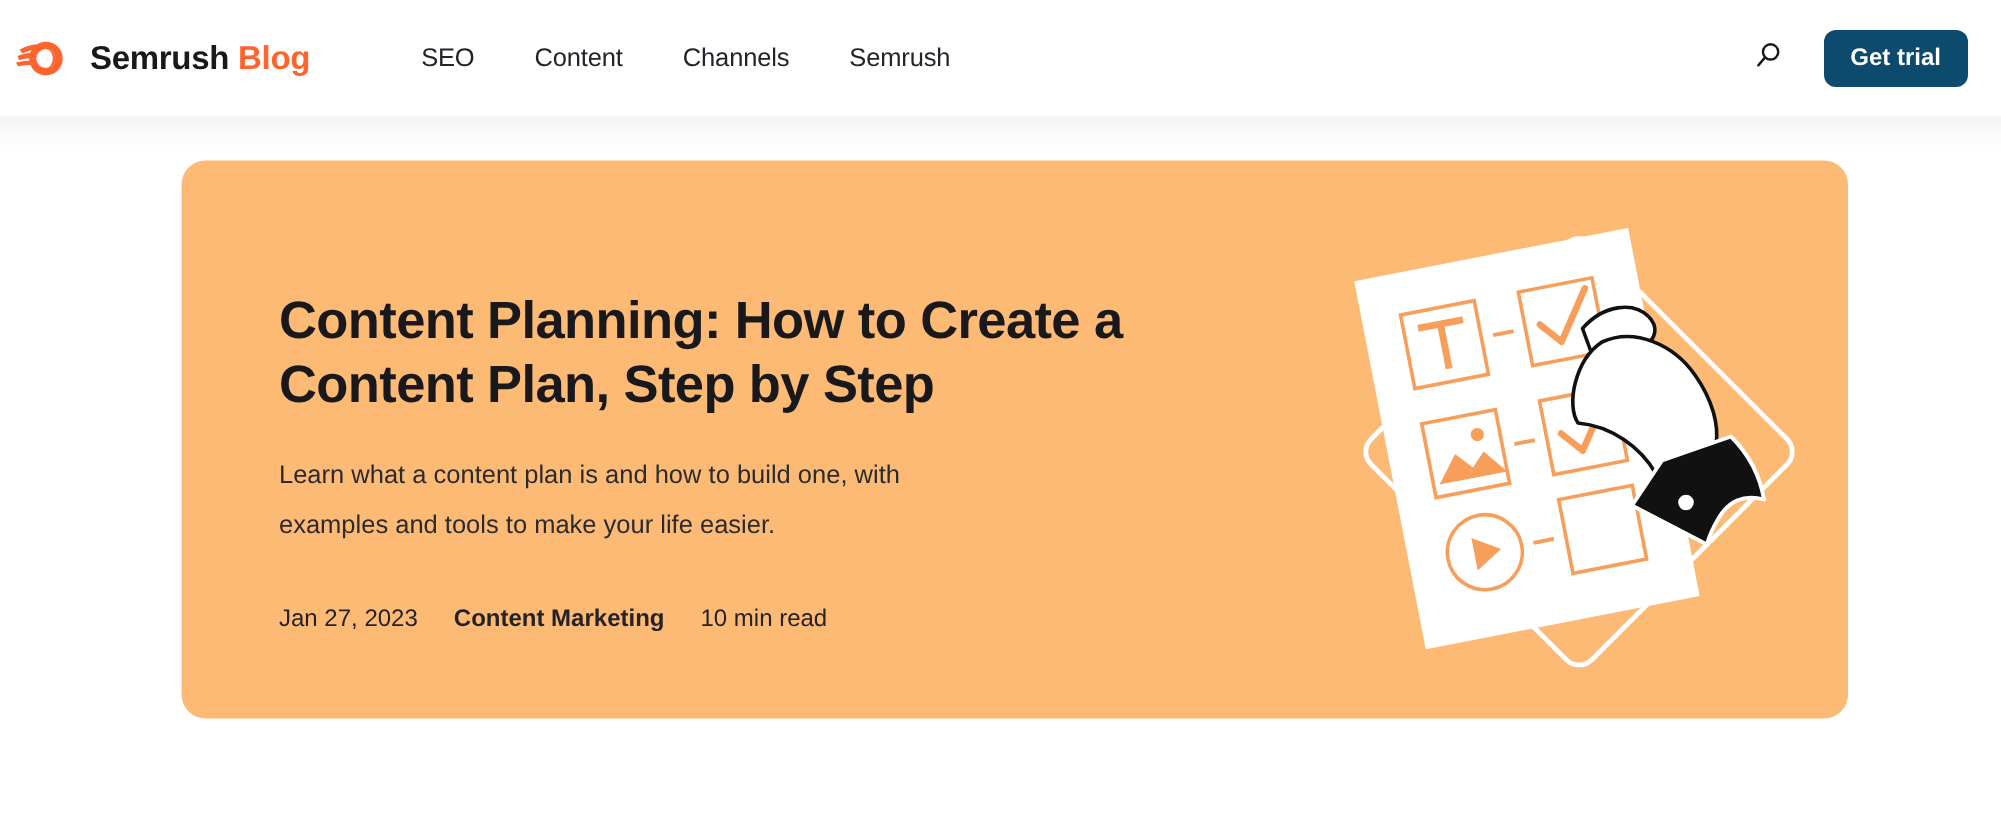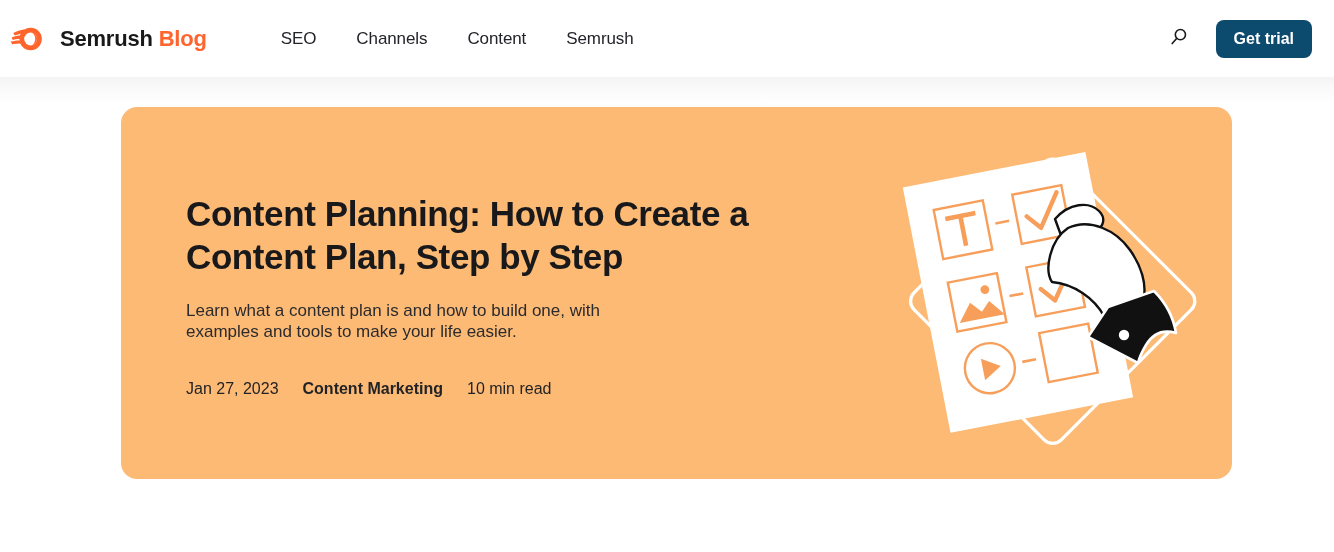--- a/index.html
+++ b/index.html
@@ -70,21 +70,21 @@
   }
   .hero-text{
     position:absolute; left:65px; top:85px; width:620px;
   }
   .hero-title{
     font-size:35px; font-weight:700; line-height:43px;
     color:#19191c; letter-spacing:-0.4px;
   }
   .hero-sub{
     margin-top:22px;
-    font-size:17px; line-height:21px; color:#2b2b2e;
+    font-size:17px; line-height:33px; color:#2b2b2e;
     max-width:470px;
   }
   .hero-meta{
     margin-top:38px;
     display:flex; align-items:center; gap:0px;
     font-size:16px; color:#232326;
   }
   .meta-date{ white-space:nowrap; }
   .meta-cat{ font-weight:700; margin-left:24px; white-space:nowrap; cursor:pointer; }
   .meta-read{ margin-left:24px; white-space:nowrap; }
@@ -112,22 +112,22 @@
         </g>
         <circle cx="20.6" cy="17" r="6.4" fill="#ffffff"></circle>
         <path d="M20.6 10.6 a6.4 6.4 0 0 1 0 12.8 a4.6 6.4 0 0 0 0 -12.8 Z" fill="#ff642d"></path>
       </svg>
     </span>
     <span class="brand-text"><span>Semrush</span> <span class="blog">Blog</span></span>
   </a>
 
   <nav class="nav">
     <a class="nav-item">SEO</a>
+    <a class="nav-item">Content</a>
     <a class="nav-item">Channels</a>
-    <a class="nav-item">Content</a>
     <a class="nav-item">Semrush</a>
   </nav>
 
   <div class="header-right">
     <button class="search-btn">
       <span>
         <svg width="22" height="22" viewBox="0 0 22 22" aria-hidden="true">
           <circle cx="12.4" cy="8.6" r="5.1" fill="none" stroke="#19191c" stroke-width="1.6"></circle>
           <line x1="8.6" y1="12.4" x2="4.2" y2="17.6" stroke="#19191c" stroke-width="1.6" stroke-linecap="round"></line>
         </svg>

